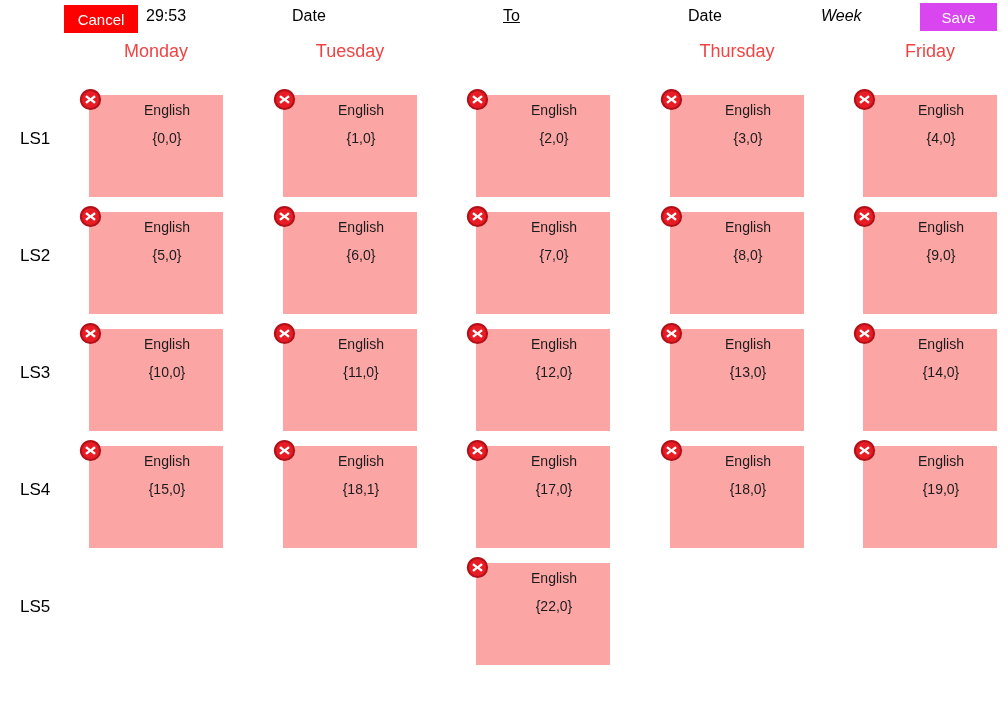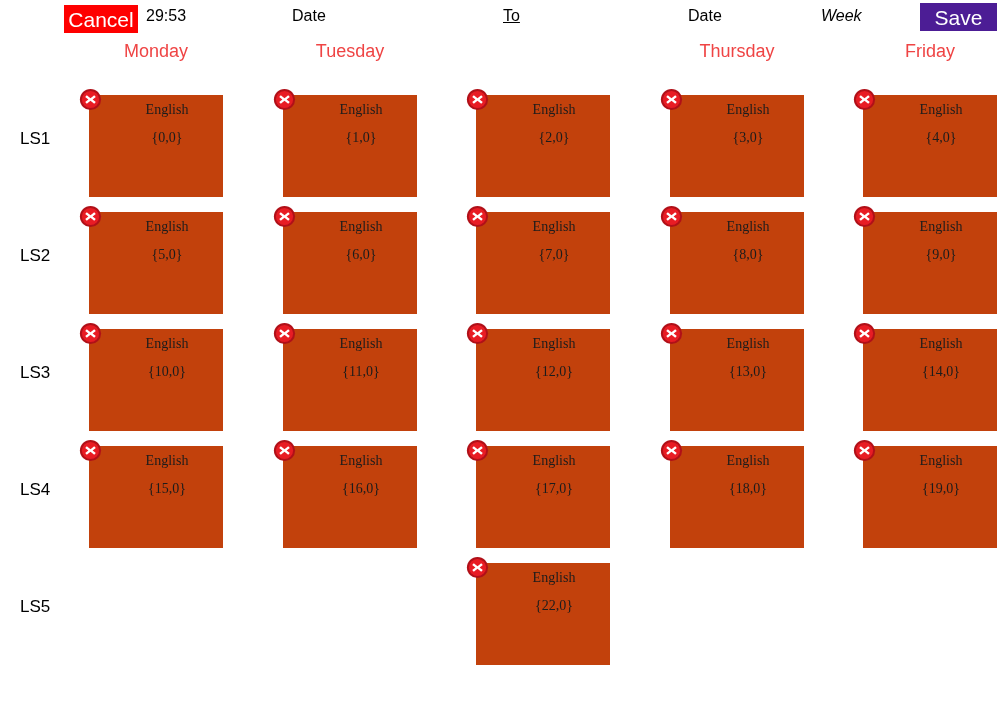--- a/index.html
+++ b/index.html
@@ -24,41 +24,41 @@
     left: 0;
     top: 0;
     width: 1008px;
     height: 36px;
   }
   .tb-btn {
     position: absolute;
     display: flex;
     align-items: center;
     justify-content: center;
-    font-size: 21px;
+    font-size: 15px;
     line-height: 1;
     color: #ffffff;
     border: none;
     padding: 0;
     cursor: pointer;
     font-family: "Liberation Sans", sans-serif;
   }
   #cancel-button {
     left: 64px;
     top: 5px;
     width: 74px;
     height: 28px;
     background: #fe0000;
   }
   #save-button {
     left: 920px;
     top: 3px;
     width: 77px;
     height: 28px;
-    background: #4c1d95;
+    background: #d946ef;
   }
   .tb-text {
     position: absolute;
     font-size: 16px;
     line-height: 1;
     color: #000000;
     white-space: nowrap;
     top: 8px;
   }
   #timer-display { left: 146px; }
@@ -101,23 +101,22 @@
     text-align: left;
     font-size: 17px;
     line-height: 1;
     color: #000000;
     white-space: nowrap;
   }
   .lesson-block {
     position: absolute;
     width: 134px;
     height: 102px;
-    background: #c2410c;
+    background: #fca5a5;
     box-sizing: border-box;
-    font-family: Liberation Serif, serif;
   }
   .lesson-text {
     position: absolute;
     left: 22px;
     top: 5px;
     width: 112px;
     text-align: center;
     pointer-events: none;
   }
   .lesson-subject {
@@ -387,21 +386,21 @@
     <div class="lesson-block" style="left: 283px; top: 446px;">
       <span class="delete-badge">
         <svg width="23" height="23" viewBox="0 0 23 23">
           <circle cx="11.5" cy="11.5" r="10.6" fill="#b01018"></circle>
           <circle cx="11.5" cy="11.5" r="8.6" fill="#e81c24"></circle>
           <path d="M7.8 7.2 L11.5 10.2 L15.2 7.2 L16.8 9.1 L13.6 11.5 L16.8 13.9 L15.2 15.8 L11.5 12.8 L7.8 15.8 L6.2 13.9 L9.4 11.5 L6.2 9.1 Z" fill="#ffffff"></path>
         </svg>
       </span>
       <div class="lesson-text">
         <div class="lesson-subject">English</div>
-        <div class="lesson-coord">{16,0}</div>
+        <div class="lesson-coord">{18,1}</div>
       </div>
     </div>
     <div class="lesson-block" style="left: 476px; top: 446px;">
       <span class="delete-badge">
         <svg width="23" height="23" viewBox="0 0 23 23">
           <circle cx="11.5" cy="11.5" r="10.6" fill="#b01018"></circle>
           <circle cx="11.5" cy="11.5" r="8.6" fill="#e81c24"></circle>
           <path d="M7.8 7.2 L11.5 10.2 L15.2 7.2 L16.8 9.1 L13.6 11.5 L16.8 13.9 L15.2 15.8 L11.5 12.8 L7.8 15.8 L6.2 13.9 L9.4 11.5 L6.2 9.1 Z" fill="#ffffff"></path>
         </svg>
       </span>

